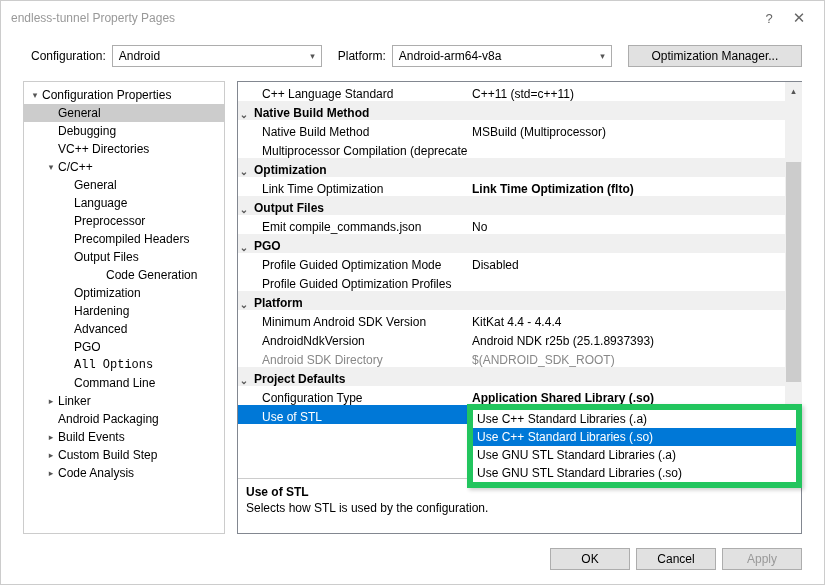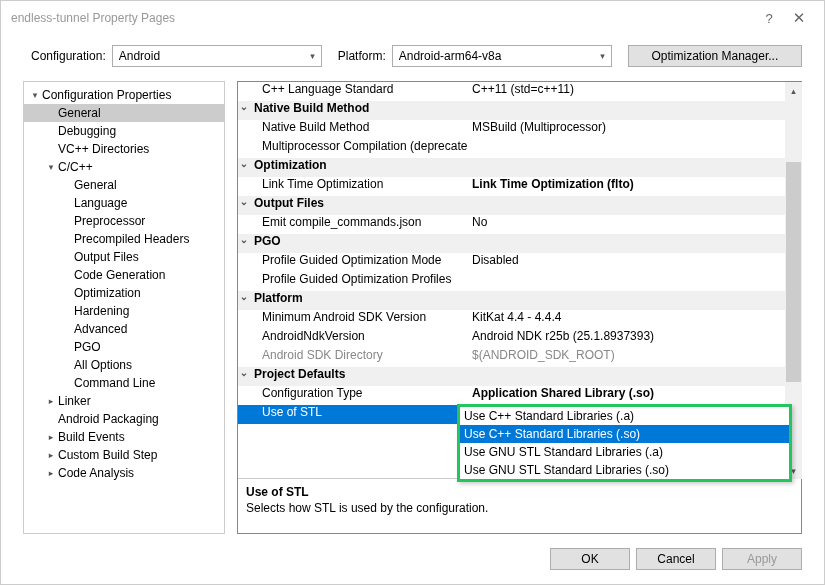--- a/index.html
+++ b/index.html
@@ -16,32 +16,32 @@
 .select .chev { font-size: 9px; color: #555; }
 .btn { border: 1px solid #adadad; background: #e1e1e1; padding: 2px 10px; height: 22px; display: flex; align-items: center; justify-content: center; }
 .content { display: flex; flex: 1; padding: 0 22px 4px 22px; gap: 12px; overflow: hidden; }
 .tree { width: 202px; border: 1px solid #ccc; padding: 4px 0; overflow: hidden; }
 .tree-row { display: flex; align-items: center; height: 18px; white-space: nowrap; }
 .tree-row.sel { background: #ccc; }
 .tw { display: inline-block; width: 10px; text-align: center; font-size: 9px; color: #555; }
 .ind { display: inline-block; }
 .props { flex: 1; display: flex; flex-direction: column; position: relative; }
 .grid { flex: 1; border: 1px solid #828790; border-right: none; border-bottom: none; overflow: hidden; position: relative; }
-.row { display: flex; height: 19px; align-items: flex-start; }
+.row { display: flex; height: 19px; align-items: flex-end; }
 .row.group { background: #f0f0f0; font-weight: bold; }
 .row .gcol1 { width: 12px; display: flex; justify-content: center; color: #555; font-size: 10px; }
 .row .pname { width: 218px; padding-left: 4px; overflow: hidden; white-space: nowrap; }
 .row .pval { flex: 1; padding-left: 4px; overflow: hidden; white-space: nowrap; }
 .row.indent .pname { padding-left: 12px; }
 .row.sel { background: #0078d7; color: #fff; }
 .row.sel .gcol1 { background: #f0f0f0; color: #555; }
 .disabled { color: #888; }
 .bold { font-weight: bold; }
 .dd-btn { width: 16px; height: 17px; border: 1px solid #adadad; background: #e1e1e1; display: flex; align-items: center; justify-content: center; font-size: 9px; color: #333; margin-right: 1px; }
-.dropdown { position: absolute; right: 10px; top: 323px; width: 335px; border: 3px solid #22c55e; background: #fff; box-shadow: 2px 2px 4px rgba(0,0,0,0.2); }
+.dropdown { position: absolute; right: 0; top: 323px; width: 335px; border: 6px solid #22c55e; background: #fff; box-shadow: 2px 2px 4px rgba(0,0,0,0.2); }
 .dropdown .opt { padding: 2px 4px; height: 18px; }
 .dropdown .opt.sel { background: #0078d7; color: #fff; }
 .scrollbar { position: absolute; right: 0; top: 0; width: 17px; height: 100%; background: #f0f0f0; }
 .scrollbar .up, .scrollbar .down { height: 17px; display: flex; align-items: center; justify-content: center; font-size: 9px; color: #555; }
 .scrollbar .down { position: absolute; bottom: 0; width: 100%; }
 .scrollbar .thumb { position: absolute; top: 80px; width: 15px; left: 1px; height: 220px; background: #ccc; }
 .desc { border: 1px solid #828790; border-top: 1px solid #ccc; padding: 6px 8px; height: 56px; margin-top: -1px; background: #fff; }
 .desc .h { font-weight: bold; margin-bottom: 2px; }
 .footer { display: flex; justify-content: flex-end; gap: 6px; padding: 10px 22px 14px; }
 .footer .btn { width: 80px; justify-content: center; }
@@ -122,21 +122,21 @@
           <span style="padding-left: 2px;">Precompiled Headers</span>
         </div>
         <div class="tree-row">
           <span class="ind" style="width: 38px;"></span>
           <span class="tw"></span>
           <span style="padding-left: 2px;">Output Files</span>
         </div>
         <div class="tree-row">
           <span class="ind" style="width: 38px;"></span>
           <span class="tw"></span>
-          <span style="padding-left: 2px;">Code Generation</span>
+          <span style="padding-left: 2px; margin-left: 32px;">Code Generation</span>
         </div>
         <div class="tree-row">
           <span class="ind" style="width: 38px;"></span>
           <span class="tw"></span>
           <span style="padding-left: 2px;">Optimization</span>
         </div>
         <div class="tree-row">
           <span class="ind" style="width: 38px;"></span>
           <span class="tw"></span>
           <span style="padding-left: 2px;">Hardening</span>
@@ -147,21 +147,21 @@
           <span style="padding-left: 2px;">Advanced</span>
         </div>
         <div class="tree-row">
           <span class="ind" style="width: 38px;"></span>
           <span class="tw"></span>
           <span style="padding-left: 2px;">PGO</span>
         </div>
         <div class="tree-row">
           <span class="ind" style="width: 38px;"></span>
           <span class="tw"></span>
-          <span style="padding-left: 2px;">All Options</span>
+          <span style="padding-left: 2px; font-family: Liberation Mono, monospace;">All Options</span>
         </div>
         <div class="tree-row">
           <span class="ind" style="width: 38px;"></span>
           <span class="tw"></span>
           <span style="padding-left: 2px;">Command Line</span>
         </div>
         <div class="tree-row">
           <span class="ind" style="width: 22px;"></span>
           <span class="tw">▸</span>
           <span style="padding-left: 2px;">Linker</span>

